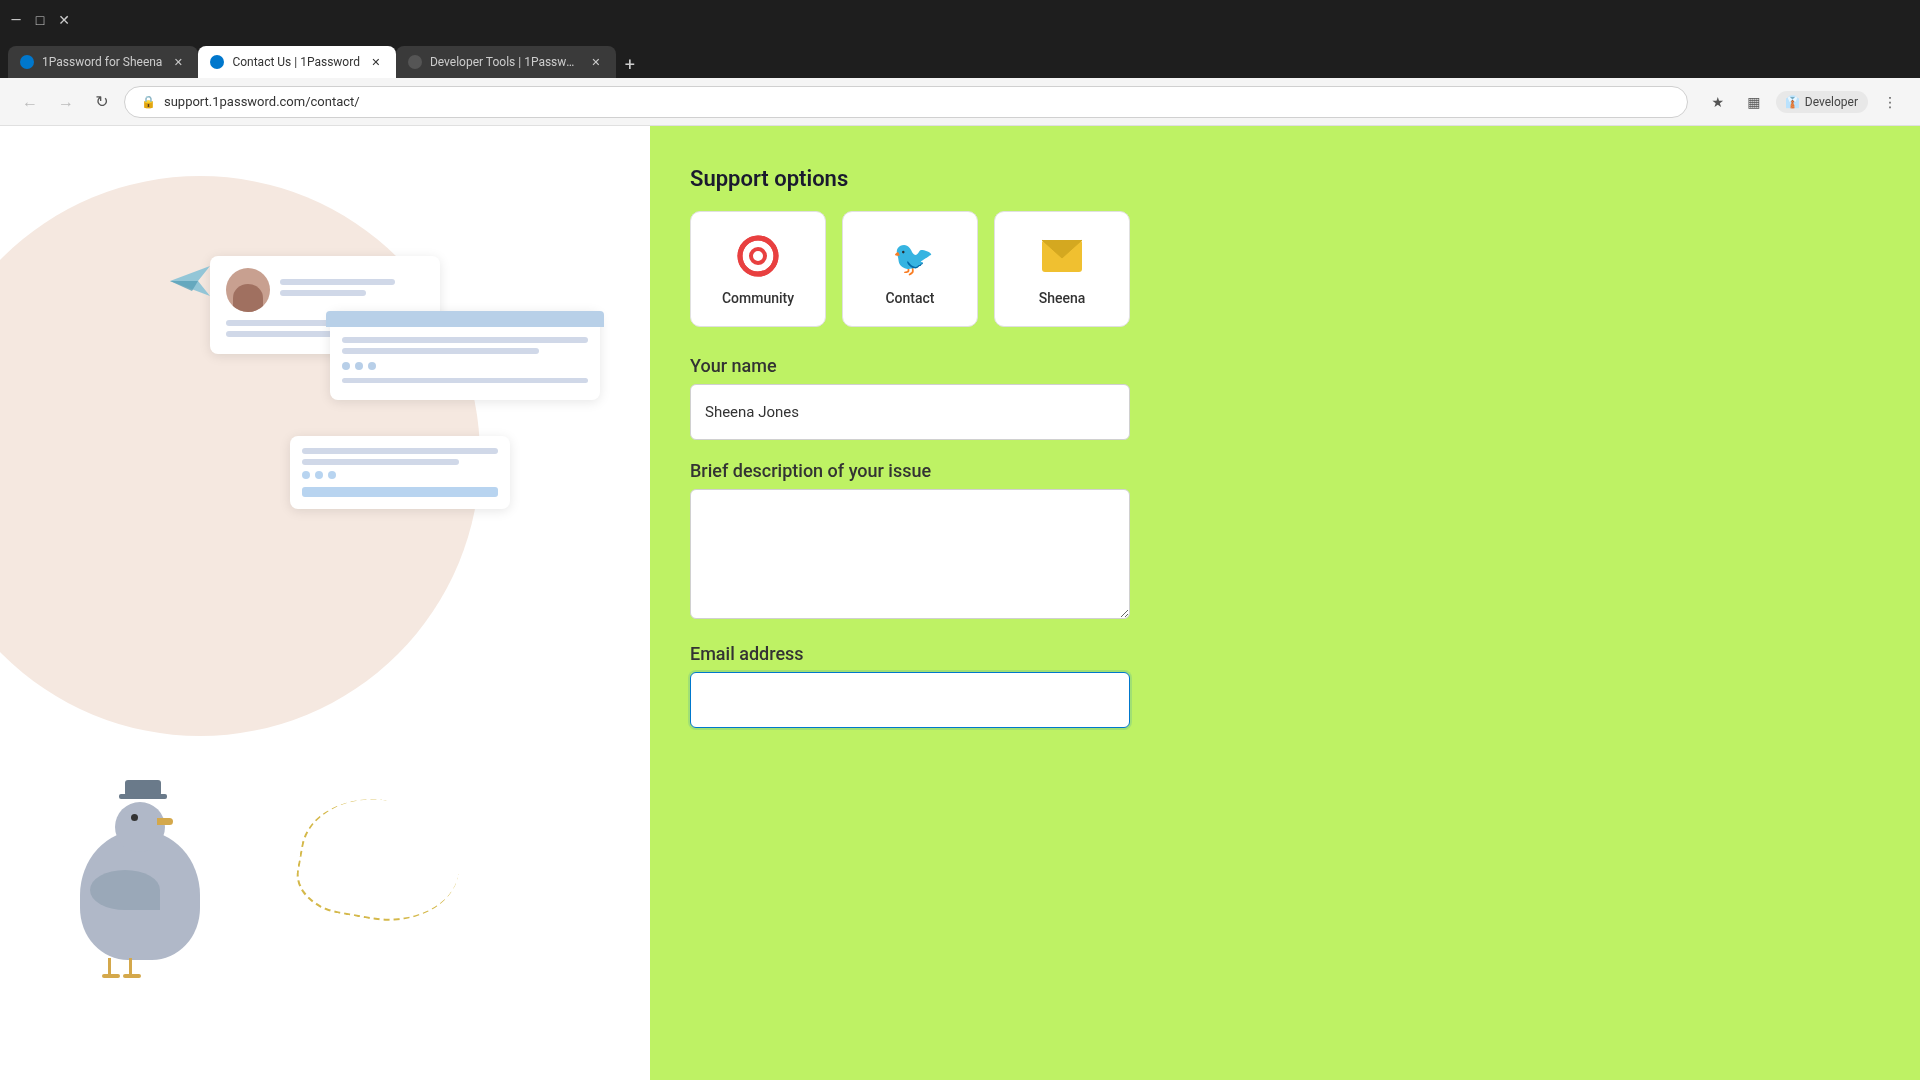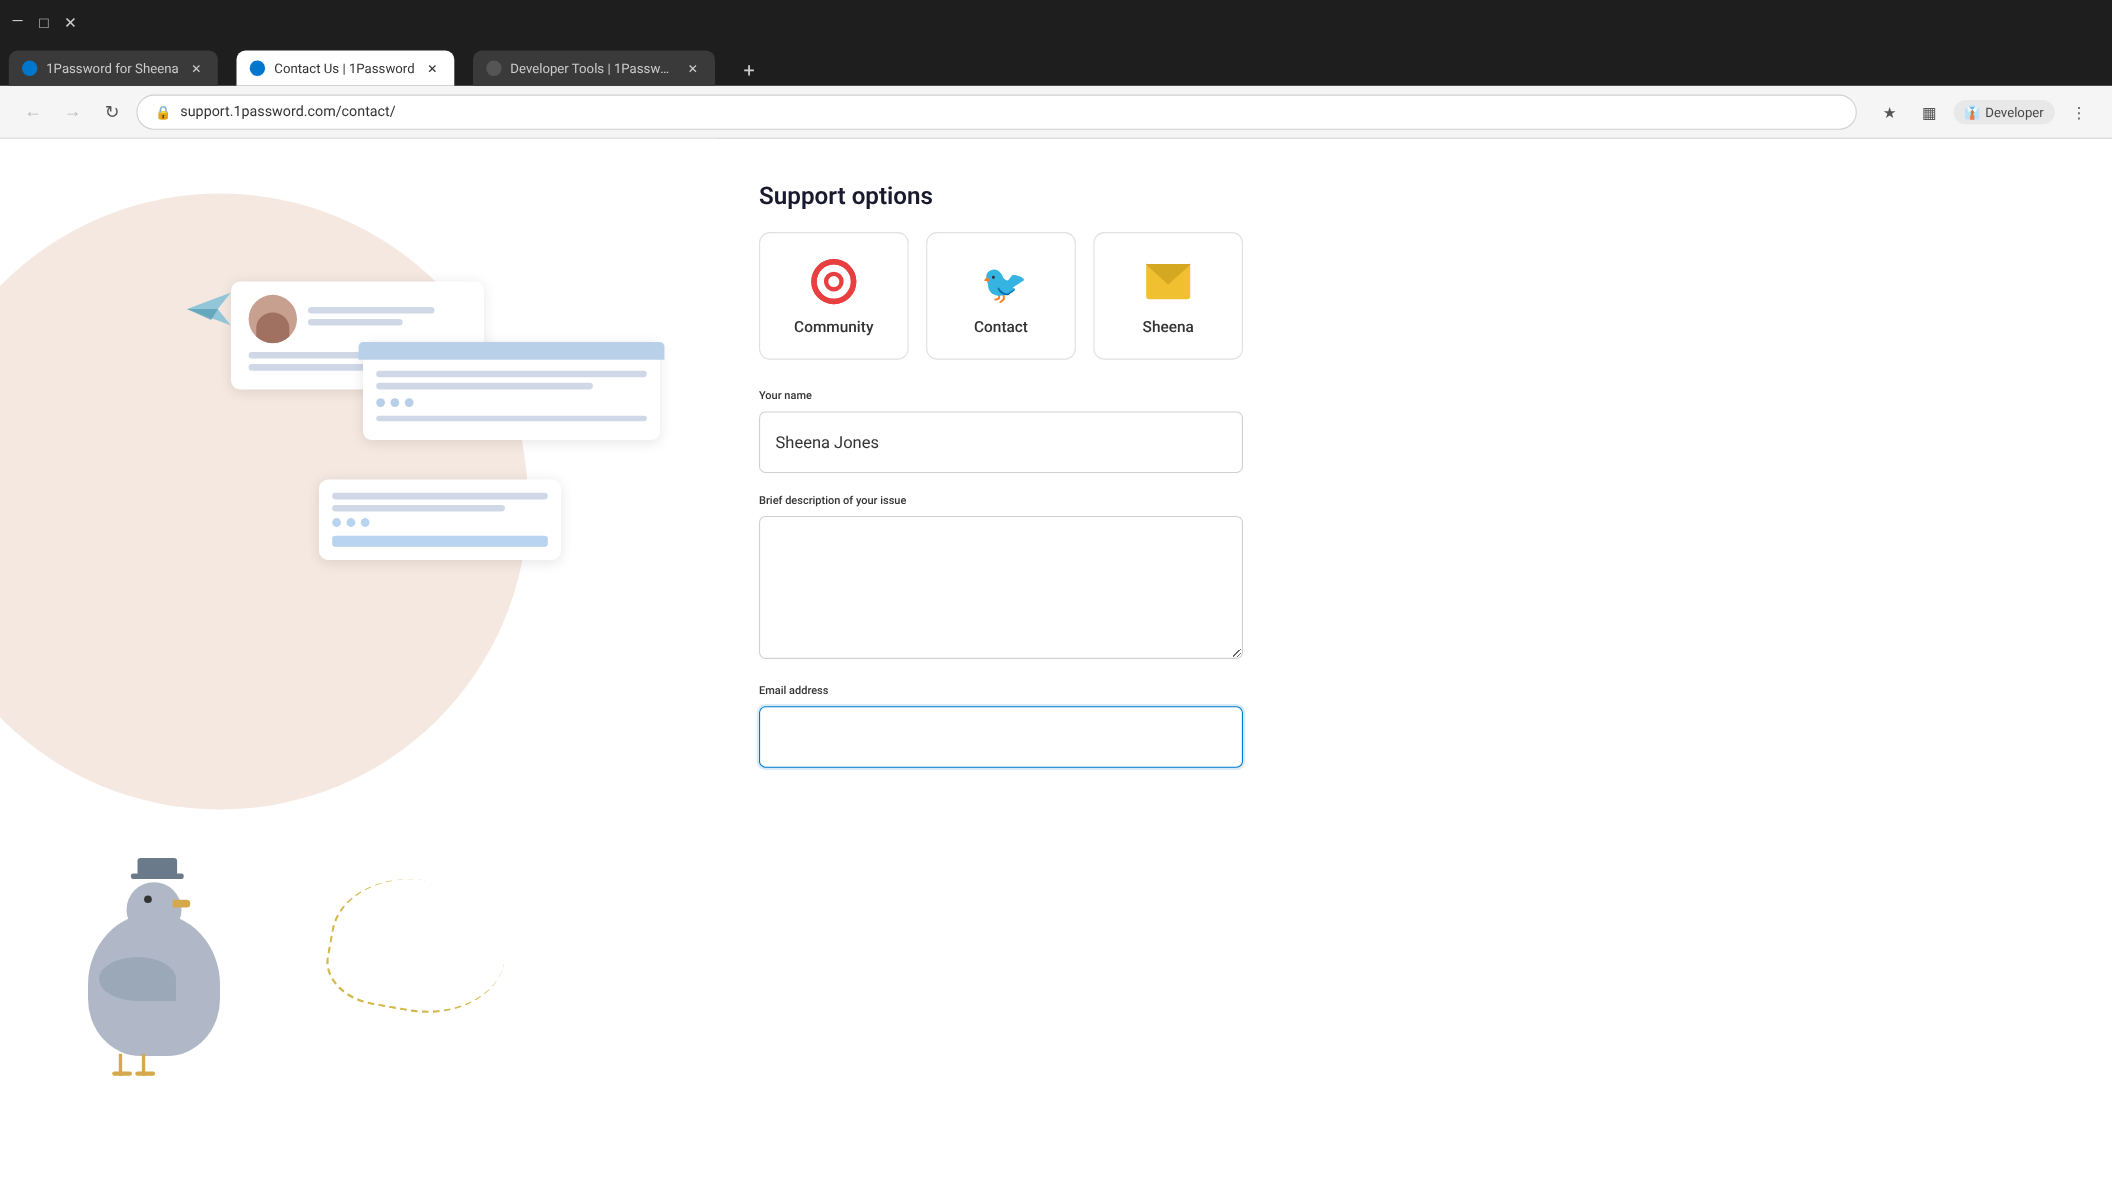--- a/index.html
+++ b/index.html
@@ -30,21 +30,21 @@
       color: #ccc;
       cursor: pointer;
       font-size: 14px;
     }
     .tabs-bar {
       display: flex;
       align-items: flex-end;
       background: #1e1e1e;
       height: 38px;
       padding: 0 8px;
-      gap: 17px;
+      gap: 0;
     }
     .tab {
       display: flex;
       align-items: center;
       gap: 8px;
       padding: 0 12px;
       height: 32px;
       border-radius: 8px 8px 0 0;
       font-size: 12px;
       color: #ccc;
@@ -142,21 +142,21 @@
       gap: 4px;
       font-size: 12px;
       color: #444;
       padding: 4px 10px;
       border-radius: 16px;
       background: #e8e8e8;
     }
 
     
     .page-content {
-      background: #ffffff;
+      background: #bef264;
       min-height: calc(1080px - 126px);
       display: flex;
       position: relative;
       overflow: hidden;
     }
 
     
     .illustration-area {
       width: 650px;
       flex-shrink: 0;
@@ -403,21 +403,21 @@
       color: #333;
       font-weight: 500;
     }
 
     
     .form-group {
       margin-bottom: 20px;
     }
     .form-label {
       display: block;
-      font-size: 10px;
+      font-size: 18px;
       font-weight: 500;
       color: #333;
       margin-bottom: 8px;
     }
     .form-input {
       width: 100%;
       height: 56px;
       border: 1.5px solid #d0d0d0;
       border-radius: 6px;
       padding: 0 14px;

